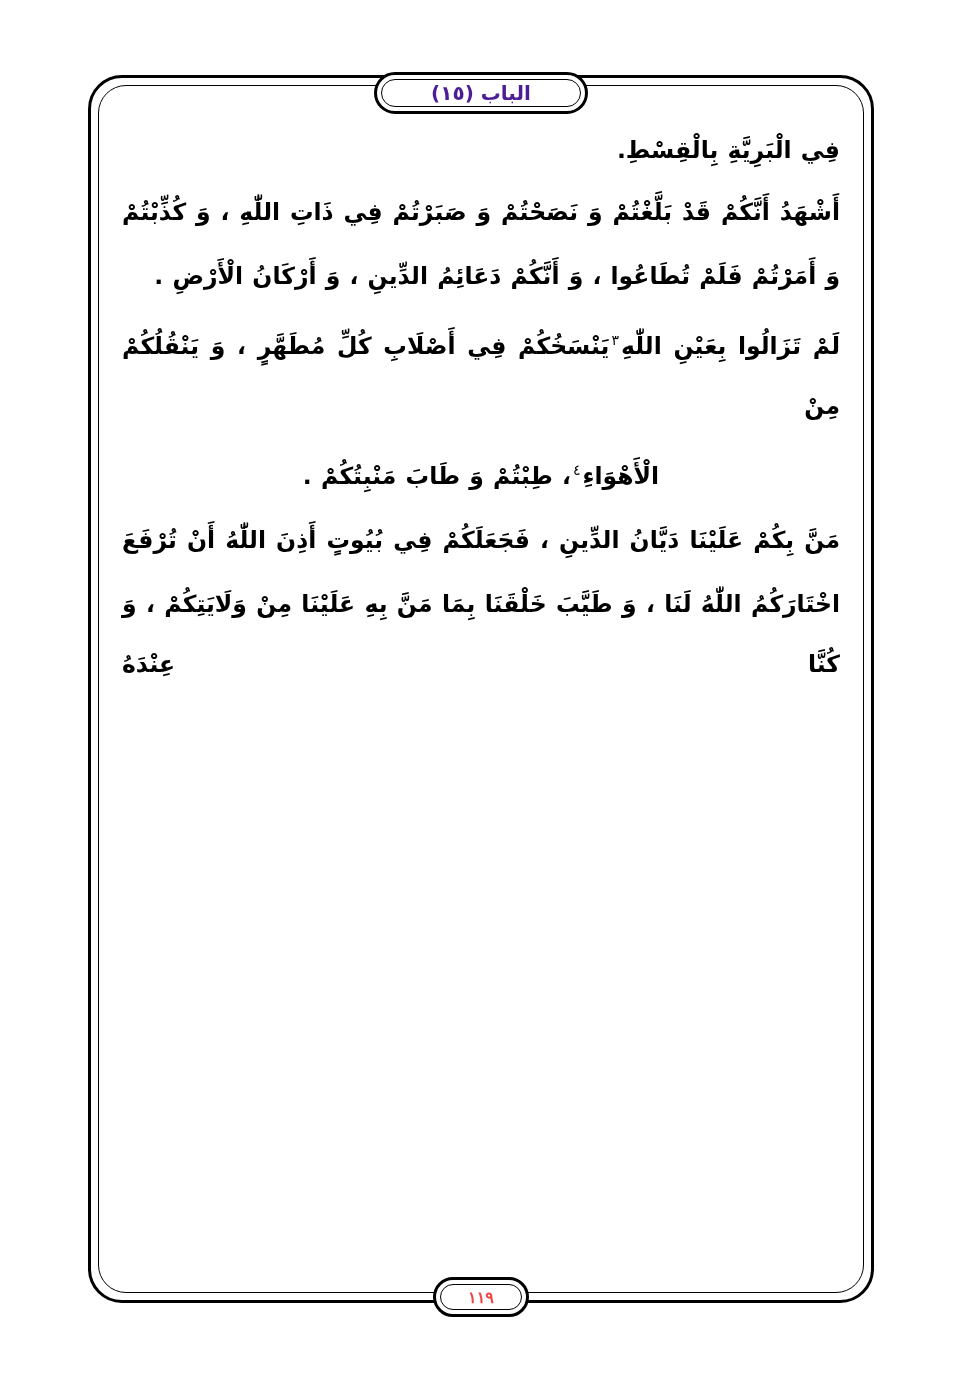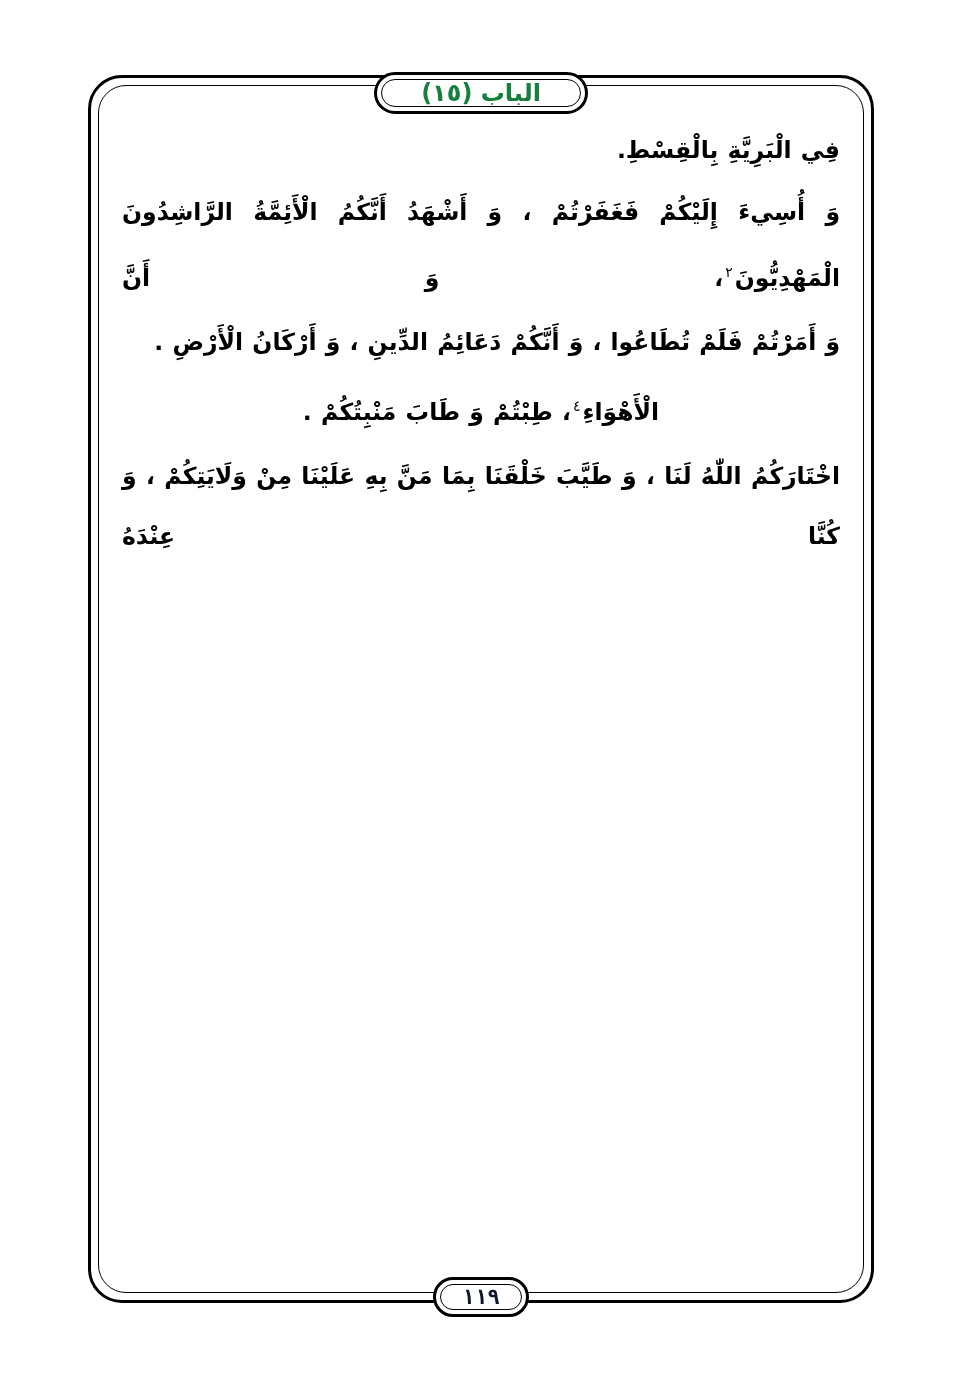--- a/index.html
+++ b/index.html
@@ -60,24 +60,24 @@
     top: 4px;
     right: 4px;
     bottom: 4px;
     border: 1.2px solid #000;
     border-radius: 17px;
     box-sizing: border-box;
     pointer-events: none;
   }
   .chapter-title {
     font-family: "DejaVu Sans", sans-serif;
-    font-size: 24px;
+    font-size: 20px;
     font-weight: bold;
     letter-spacing: 2px;
-    color: #15803d;
+    color: #4c1d95;
     direction: rtl;
     position: relative;
     z-index: 2;
     text-align: right;
   }
 
   
   .folio-pill {
     position: absolute;
     left: 50%;
@@ -99,25 +99,25 @@
     left: 4px;
     top: 4px;
     right: 4px;
     bottom: 4px;
     border: 1.2px solid #000;
     border-radius: 16px;
     box-sizing: border-box;
     pointer-events: none;
   }
   .folio-number {
-    font-family: Liberation Mono, monospace;
-    font-size: 21px;
+    font-family: Liberation Serif, serif;
+    font-size: 16px;
     font-weight: bold;
     letter-spacing: 1px;
-    color: #0f172a;
+    color: #ef4444;
     position: relative;
     z-index: 2;
   }
 
   
   .content {
     position: absolute;
     left: 122px;
     top: 120px;
     width: 718px;
@@ -173,29 +173,31 @@
   <div class="chapter-pill-inner"></div>
   <span class="chapter-title">الباب (١٥)</span>
 </div>
 
 <div class="content">
 
   <div class="matn">
 
     <p class="first-line">فِي الْبَرِيَّةِ بِالْقِسْطِ.</p>
 
+    <p>أَشْهَدُ أَنَّكُمْ قَدْ بَلَّغْتُمْ وَ نَصَحْتُمْ وَ صَبَرْتُمْ فِي ذَاتِ اللّٰهِ ، وَ كُذِّبْتُمْ</p>
+    <p class="para-last">وَ أَمَرْتُمْ فَلَمْ تُطَاعُوا ، وَ أَنَّكُمْ دَعَائِمُ الدِّينِ ، وَ أَرْكَانُ الْأَرْضِ .</p>
+
     <p>
-      <span>وَ أُسِيءَ إِلَيْكُمْ فَغَفَرْتُمْ ، وَ أَشْهَدُ أَنَّكُمُ الْأَئِمَّةُ الرَّاشِدُونَ الْمَهْدِيُّونَ</span><span class="fn-ref">٢</span><span>، وَ أَنَّ</span>
+      <span>لَمْ تَزَالُوا بِعَيْنِ اللّٰهِ</span><span class="fn-ref">٣</span><span>يَنْسَخُكُمْ فِي أَصْلَابِ كُلِّ مُطَهَّرٍ ، وَ يَنْقُلُكُمْ مِنْ</span>
     </p>
-    <p class="para-last">وَ أَمَرْتُمْ فَلَمْ تُطَاعُوا ، وَ أَنَّكُمْ دَعَائِمُ الدِّينِ ، وَ أَرْكَانُ الْأَرْضِ .</p>
-
     <p class="centered-tail">
       <span>الْأَهْوَاءِ</span><span class="fn-ref">٤</span><span>، طِبْتُمْ وَ طَابَ مَنْبِتُكُمْ .</span>
     </p>
 
+    <p>مَنَّ بِكُمْ عَلَيْنَا دَيَّانُ الدِّينِ ، فَجَعَلَكُمْ فِي بُيُوتٍ أَذِنَ اللّٰهُ أَنْ تُرْفَعَ</p>
     <p>اخْتَارَكُمُ اللّٰهُ لَنَا ، وَ طَيَّبَ خَلْقَنَا بِمَا مَنَّ بِهِ عَلَيْنَا مِنْ وَلَايَتِكُمْ ، وَ كُنَّا عِنْدَهُ</p>
 
   </div>
 
 </div>
 
 <div class="folio-pill">
   <div class="folio-pill-inner"></div>
   <span class="folio-number">١١٩</span>
 </div>

